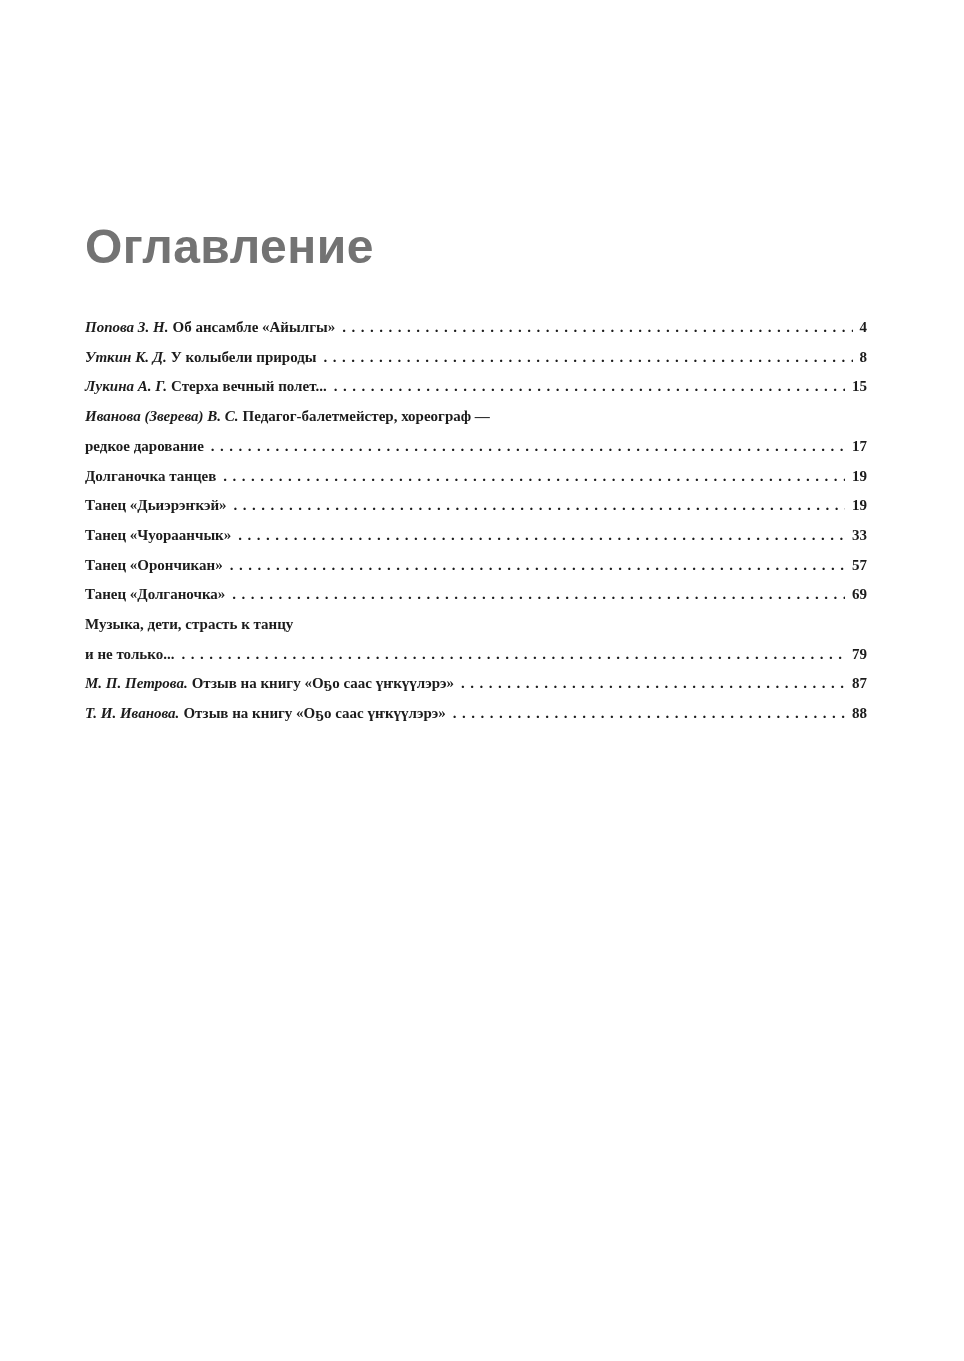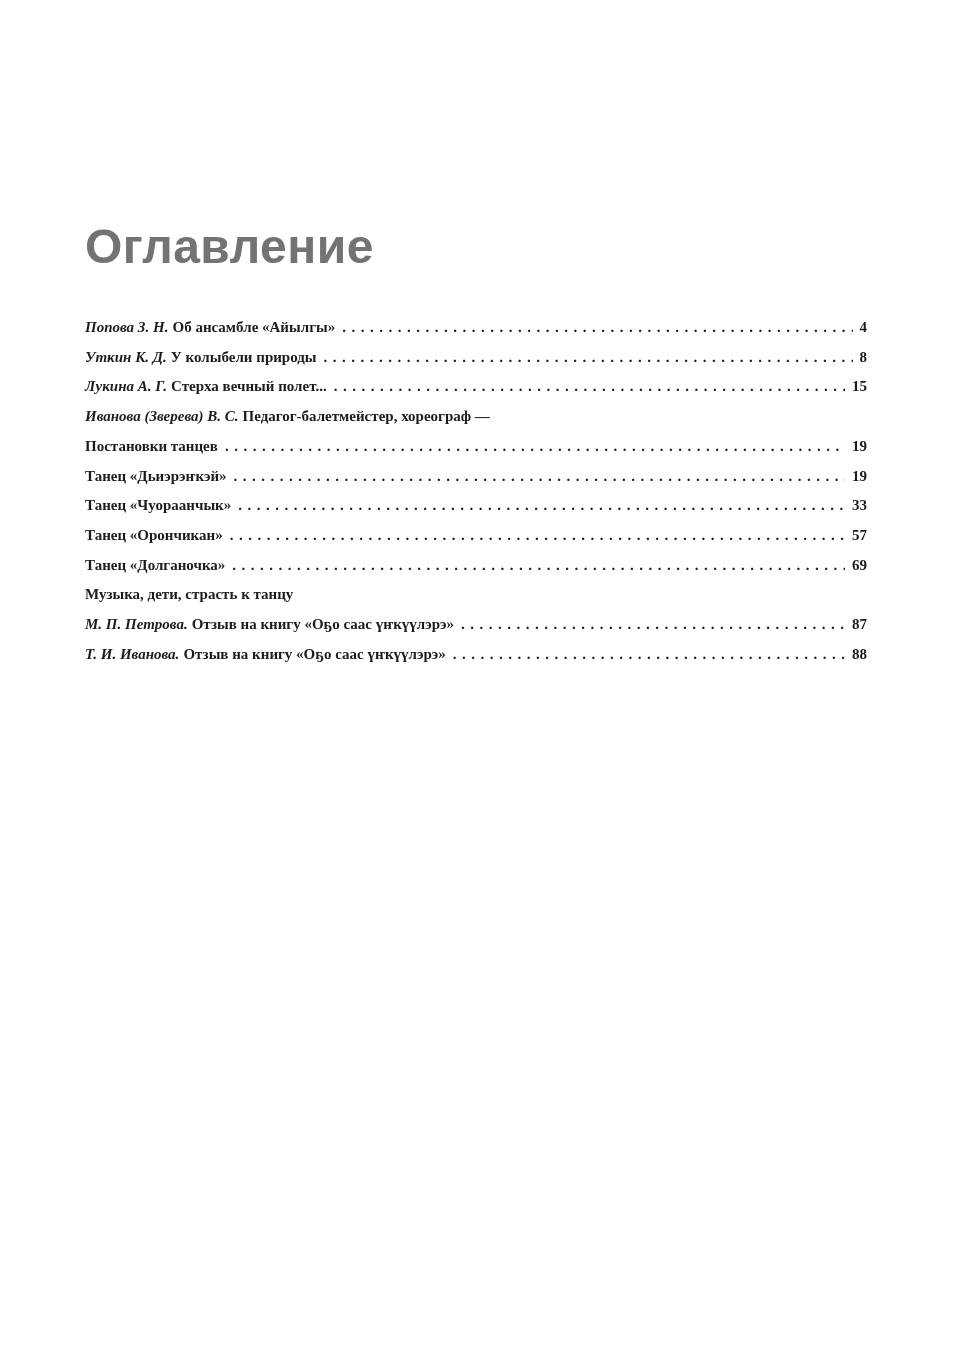--- a/index.html
+++ b/index.html
@@ -78,24 +78,30 @@
         <span class="text">Стерха вечный полет...</span>
         <span class="leader"></span>
         <span class="pagenum">15</span>
       </div>
 
       <div class="row">
         <span class="author">Иванова (Зверева) В. С.</span>
         <span class="text">Педагог-балетмейстер, хореограф —</span>
       </div>
 
+      <div class="row">
+        <span class="author"></span>
+        <span class="text">редкое дарование</span>
+        <span class="leader"></span>
+        <span class="pagenum">17</span>
+      </div>
 
       <div class="row">
         <span class="author"></span>
-        <span class="text">Постановки танцев</span>
+        <span class="text">Долганочка танцев</span>
         <span class="leader"></span>
         <span class="pagenum">19</span>
       </div>
 
       <div class="row">
         <span class="author"></span>
         <span class="text">Танец «Дьиэрэҥкэй»</span>
         <span class="leader"></span>
         <span class="pagenum">19</span>
       </div>
@@ -119,20 +125,26 @@
         <span class="author"></span>
         <span class="text">Танец «Долганочка»</span>
         <span class="leader"></span>
         <span class="pagenum">69</span>
       </div>
 
       <div class="row">
         <span class="text">Музыка, дети, страсть к танцу</span>
       </div>
 
+      <div class="row">
+        <span class="author"></span>
+        <span class="text">и не только...</span>
+        <span class="leader"></span>
+        <span class="pagenum">79</span>
+      </div>
 
       <div class="row">
         <span class="author">М. П. Петрова.</span>
         <span class="text">Отзыв на книгу «Оҕо саас үҥкүүлэрэ»</span>
         <span class="leader"></span>
         <span class="pagenum">87</span>
       </div>
 
       <div class="row">
         <span class="author">Т. И. Иванова.</span>

